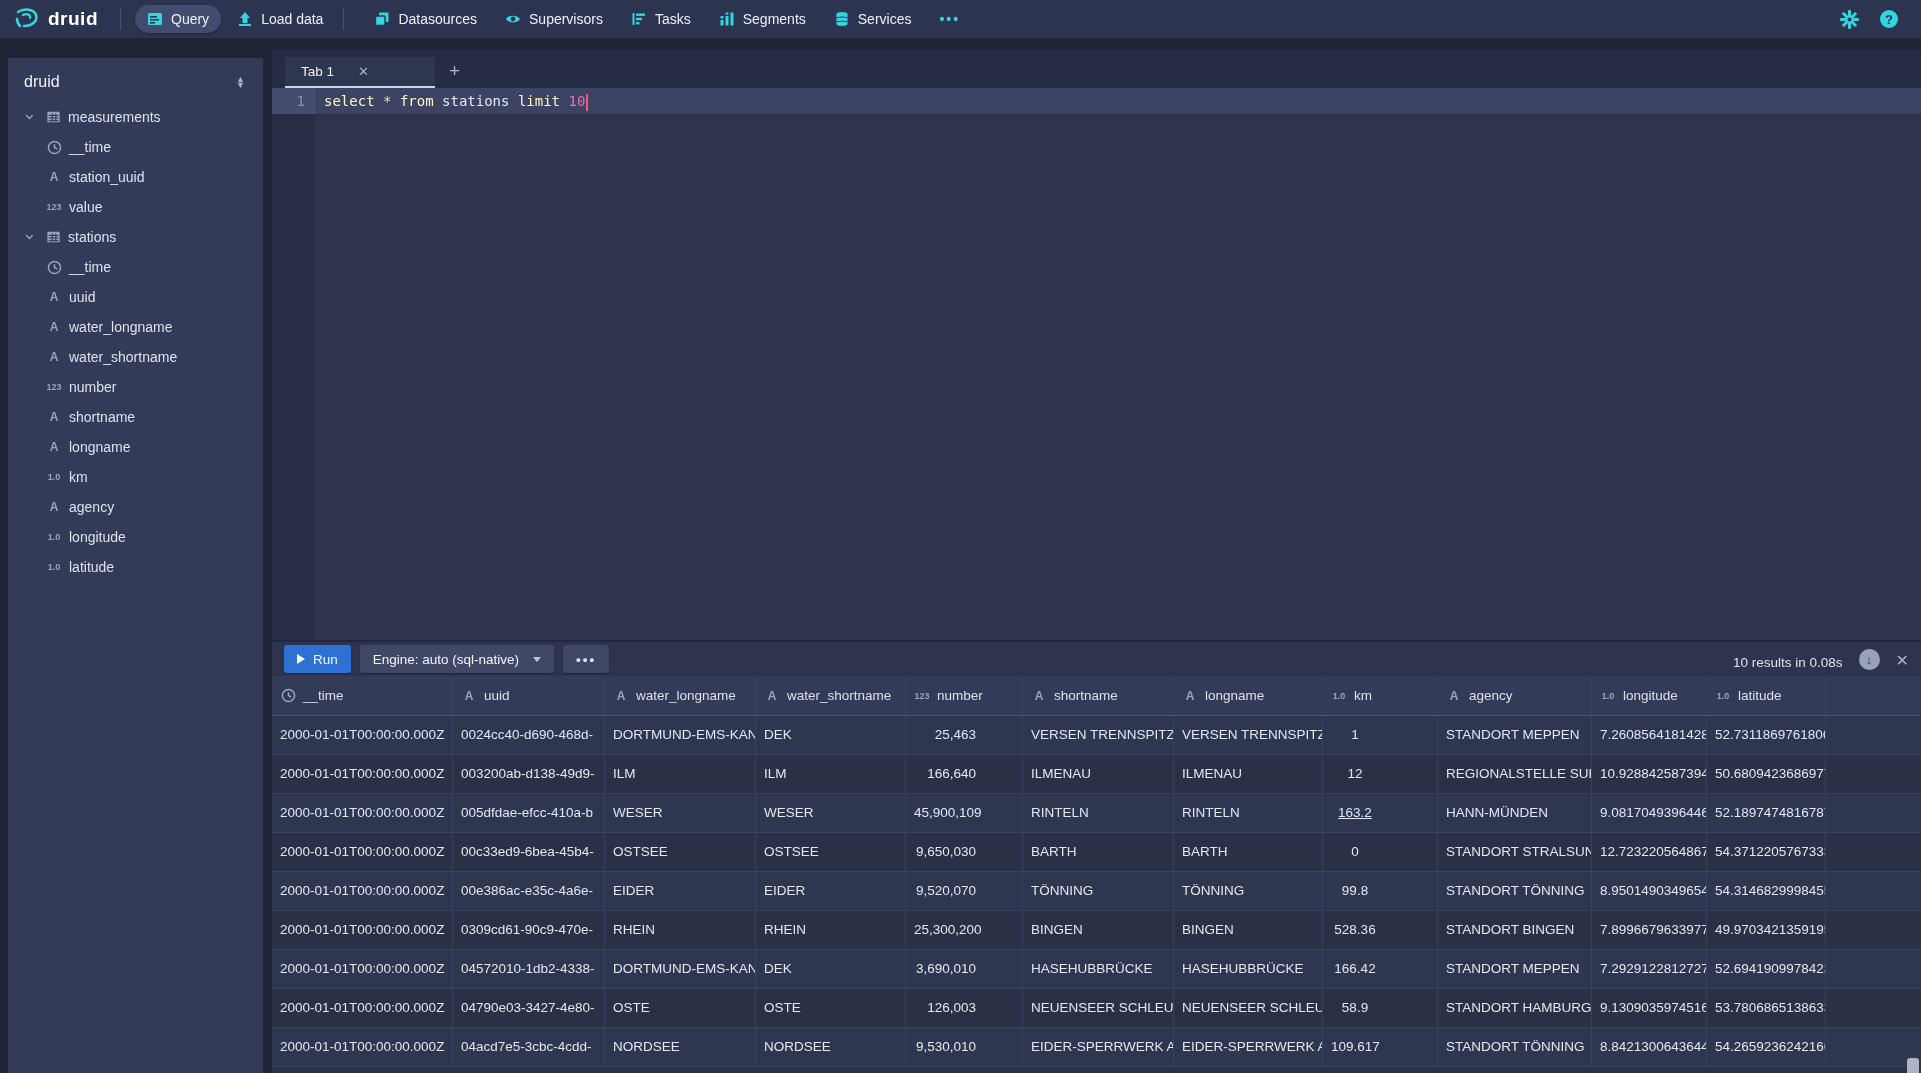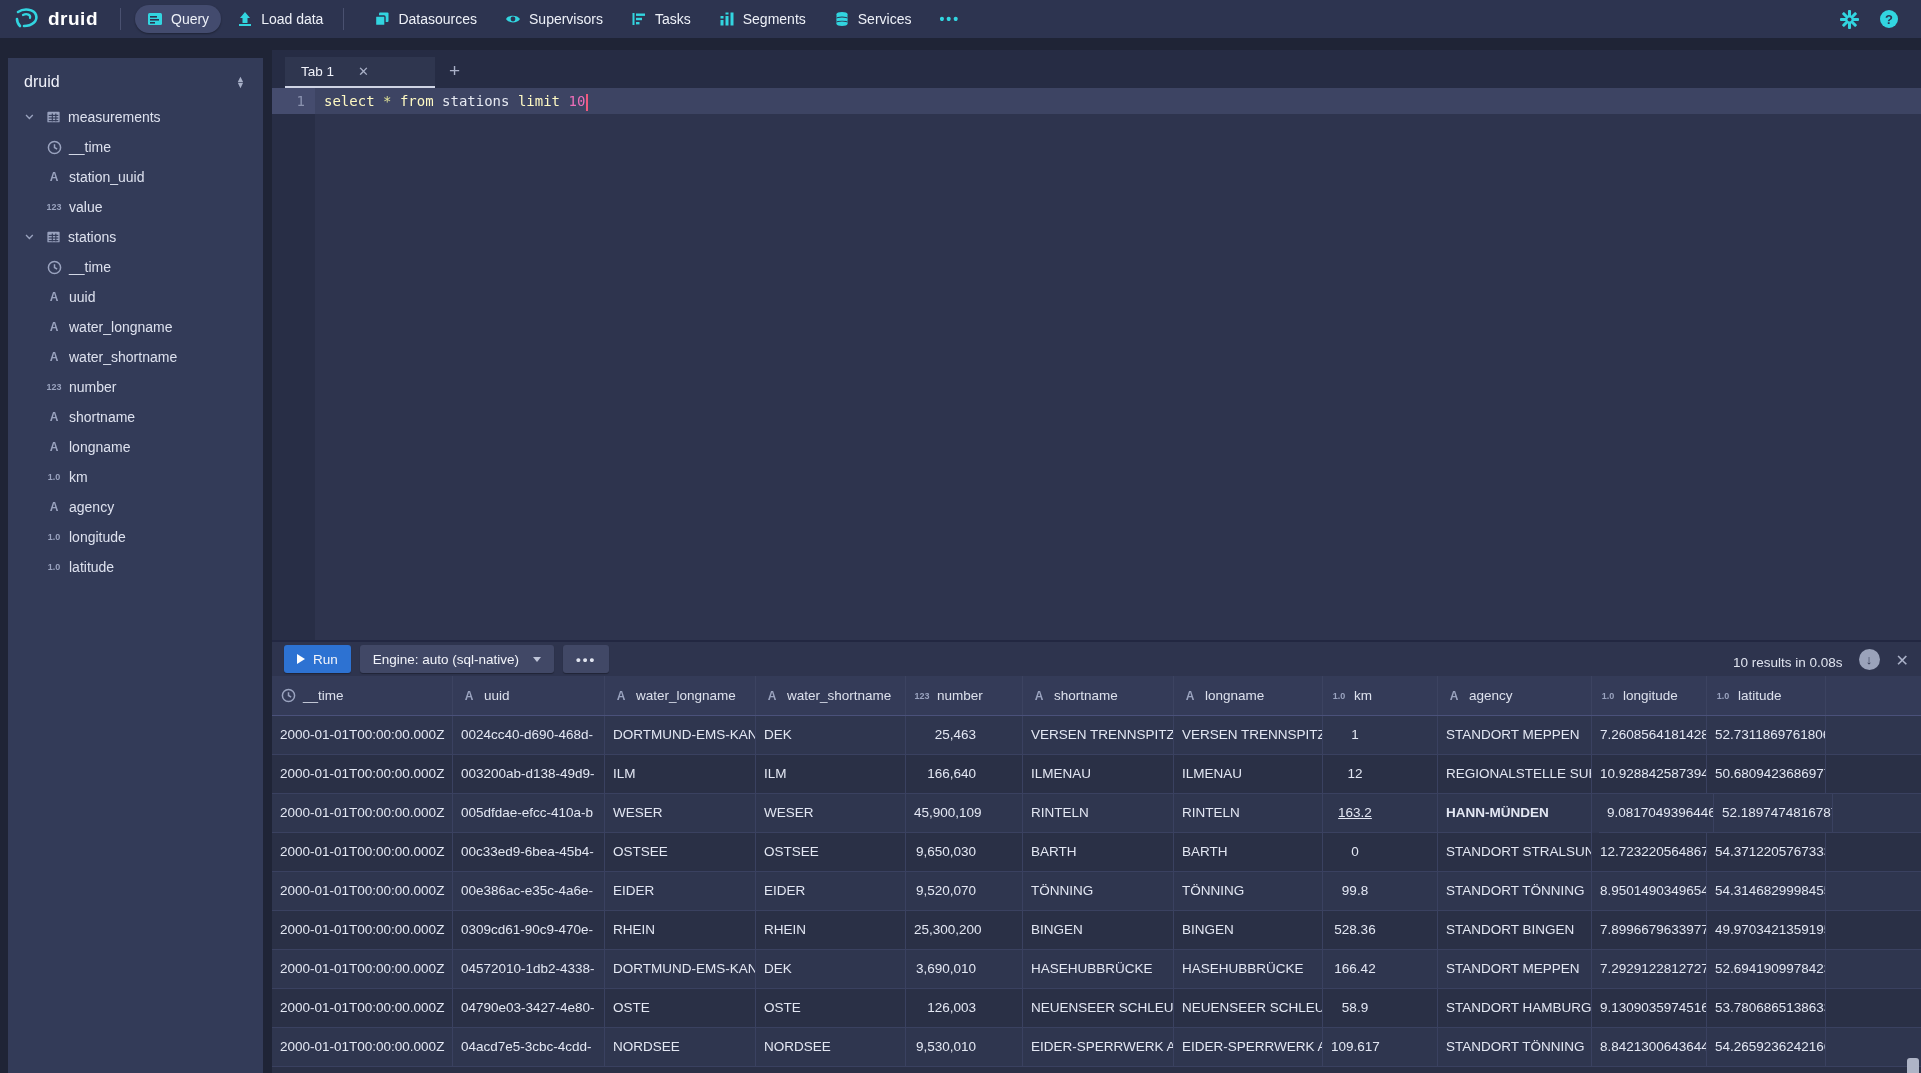--- a/index.html
+++ b/index.html
@@ -498,22 +498,22 @@
         </div>
         <div class="trow odd">
           <div class="td" style="width: 181px;">2000-01-01T00:00:00.000Z</div>
           <div class="td" style="width: 152px;">005dfdae-efcc-410a-b</div>
           <div class="td" style="width: 151px;">WESER</div>
           <div class="td" style="width: 150px;">WESER</div>
           <div class="td al-right" style="width: 117px;">45,900,109</div>
           <div class="td" style="width: 151px;">RINTELN</div>
           <div class="td" style="width: 149px;">RINTELN</div>
           <div class="td al-center" style="width: 115px; text-decoration: underline;">163.2</div>
-          <div class="td" style="width: 154px; font-weight: bold;">HANN-MÜNDEN</div>
-          <div class="td" style="width: 115px; margin-left: 7px;">9.0817049396446</div>
+          <div class="td" style="width: 154px;">HANN-MÜNDEN</div>
+          <div class="td" style="width: 115px;">9.0817049396446</div>
           <div class="td" style="width: 119px;">52.1897474816787</div>
           <div class="td" style="flex: 1 1 0%; border-right: none;"></div>
         </div>
         <div class="trow even">
           <div class="td" style="width: 181px;">2000-01-01T00:00:00.000Z</div>
           <div class="td" style="width: 152px;">00c33ed9-6bea-45b4-</div>
           <div class="td" style="width: 151px;">OSTSEE</div>
           <div class="td" style="width: 150px;">OSTSEE</div>
           <div class="td al-right" style="width: 117px;">9,650,030</div>
           <div class="td" style="width: 151px;">BARTH</div>

